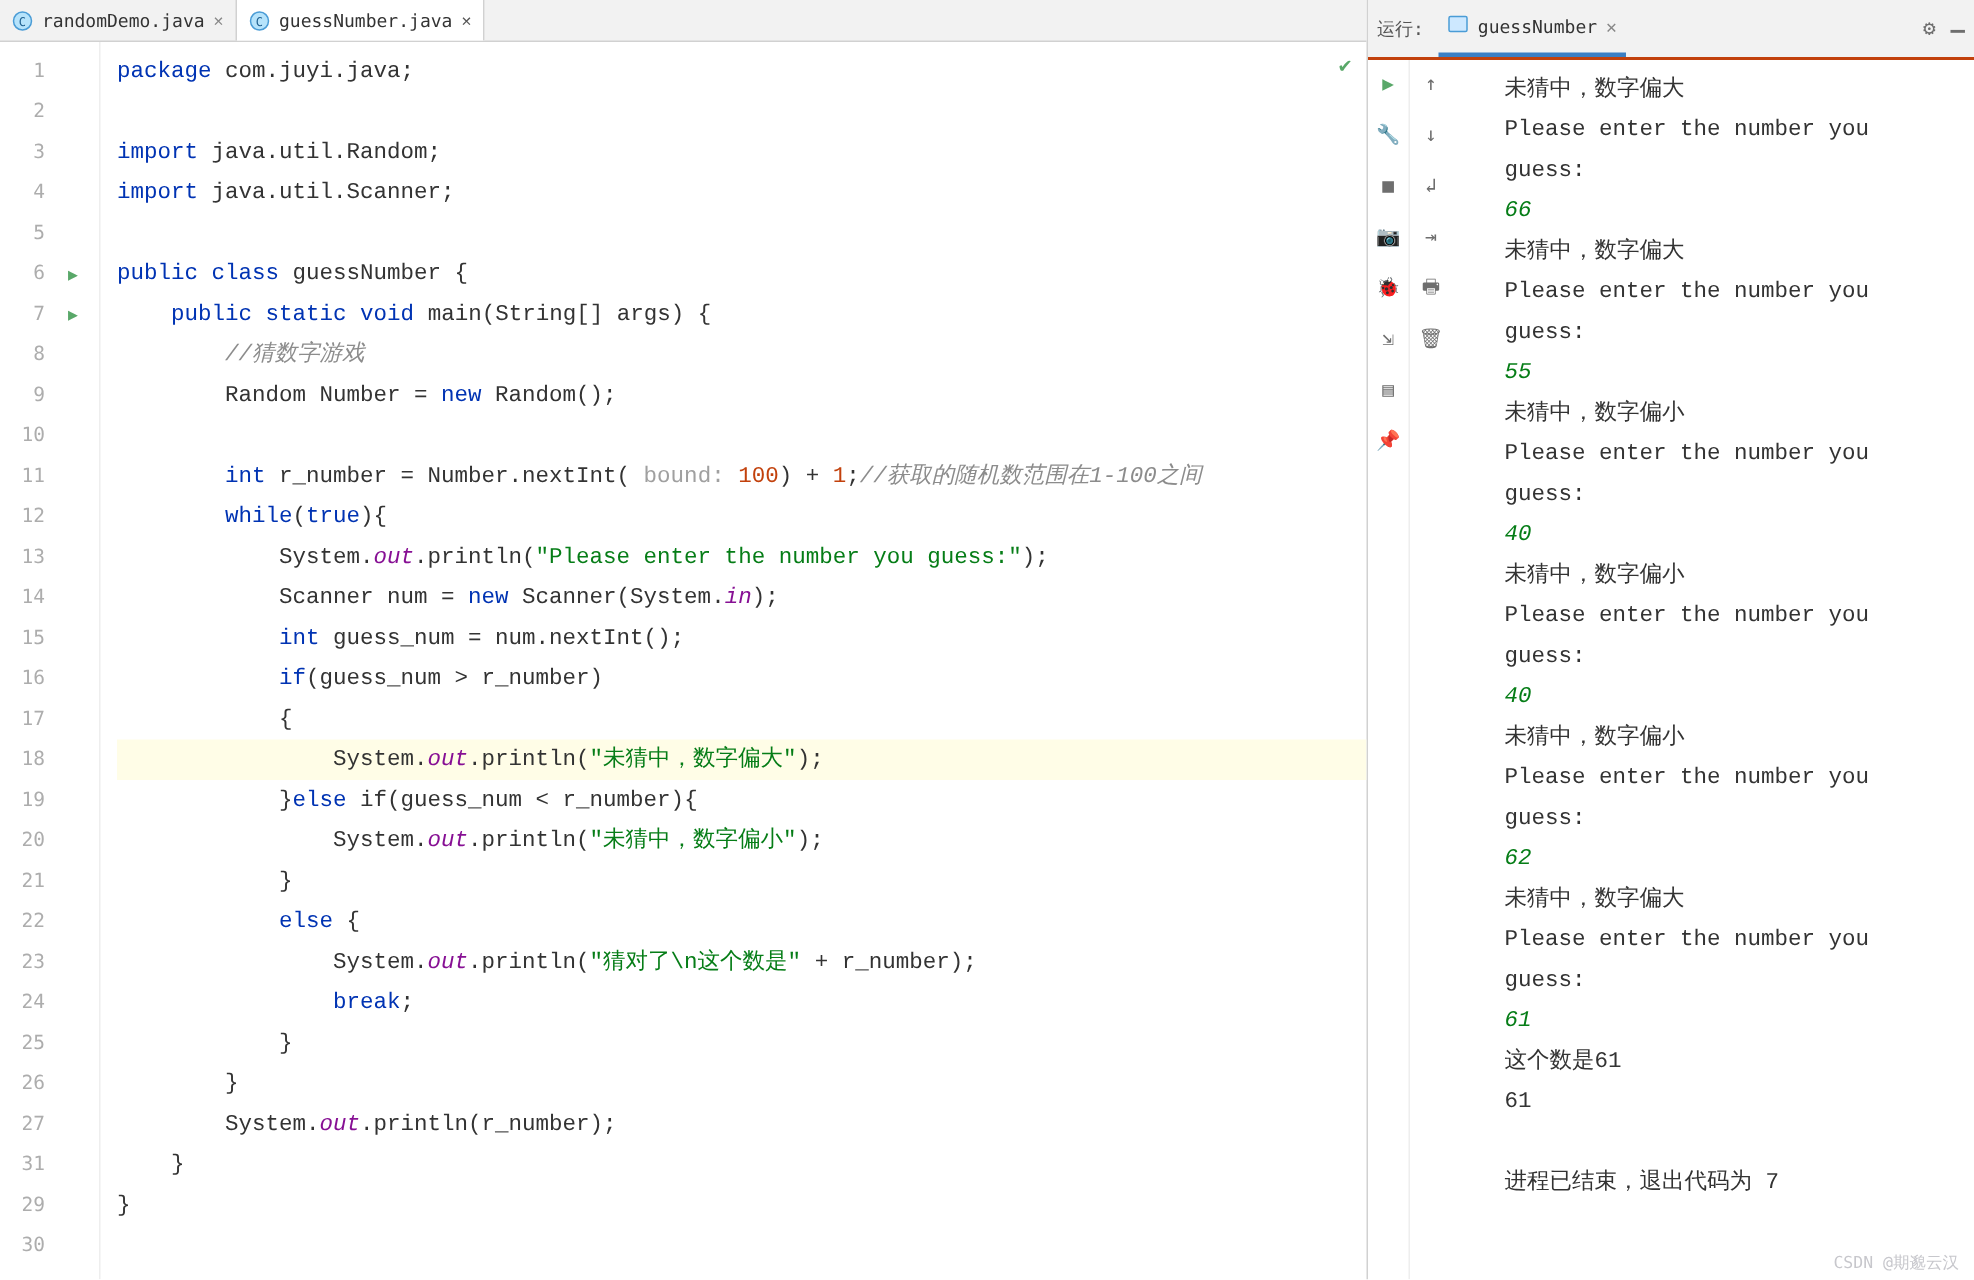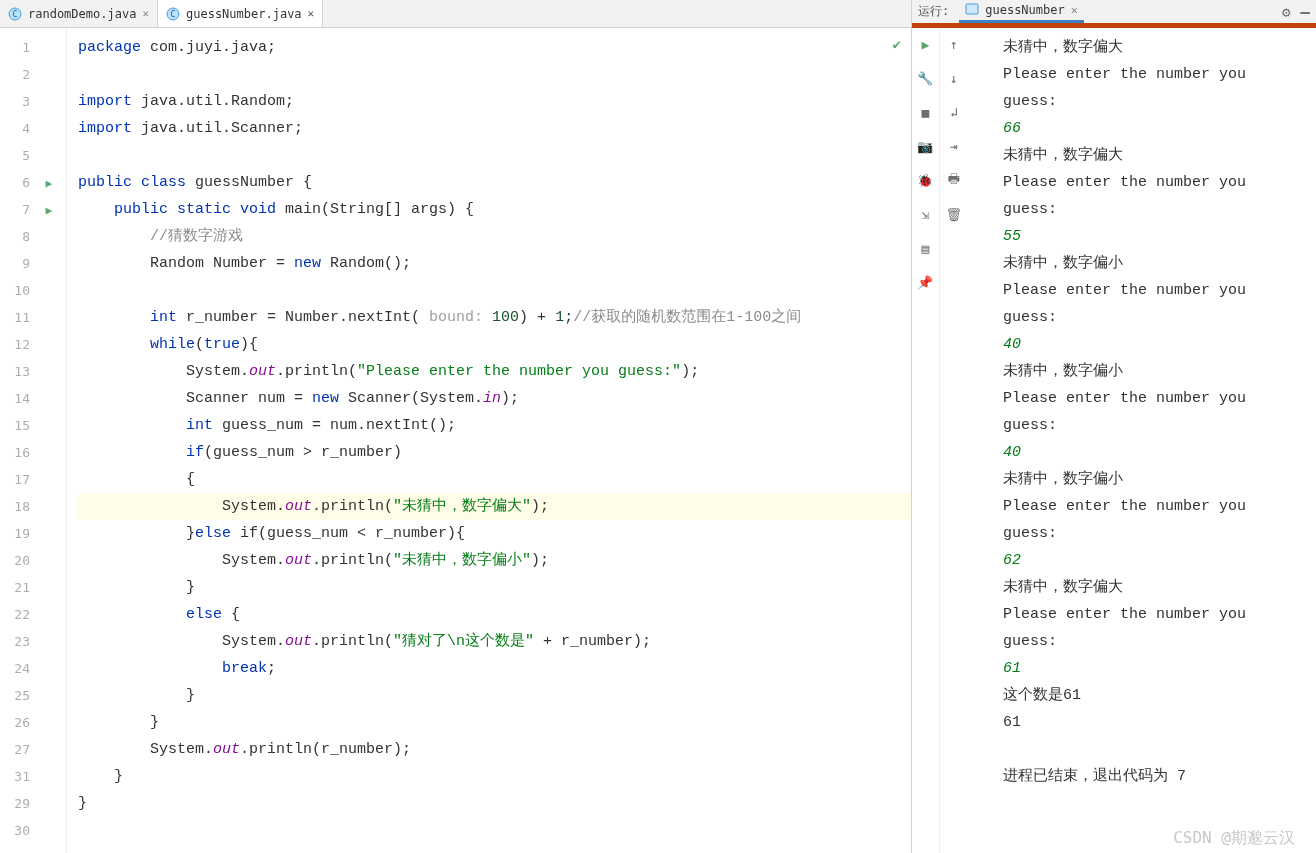--- a/index.html
+++ b/index.html
@@ -80,37 +80,37 @@
     font-family: Consolas, "Courier New", monospace;
     font-size: 15px;
     line-height: 27px;
     white-space: pre;
     position:relative;
   }
   .code .line { height:27px; }
   .code .hl { background:#fffde7; display:block; width:100%; }
   .kw  { color:#0033b3; }
   .str { color:#067d17; }
-  .num { color:#14532d; }
-  .cmt { color:#8c8c8c; }
+  .num { color:#c2410c; }
+  .cmt { color:#8c8c8c; font-style:italic; }
   .fld { color:#871094; font-style:italic;}
   .param{ color:#a0a0a0; }
   .check-icon {
     position:absolute; top:8px; right:10px; color:#59a869; font-size:14px;
   }
   
   .run-pane {
     width: 404px;
     display:flex;
     flex-direction:column;
     background:#fff;
   }
   .run-header {
-    height:28px;
-    border-bottom:5px solid #c2410c;
+    height:40px;
+    border-bottom:2px solid #c2410c;
     display:flex; align-items:center;
     background:#f2f2f2;
     font-size:12px;
     padding:0 6px;
     gap:10px;
   }
   .run-header .label { color:#555; }
   .run-tab {
     display:flex; align-items:center; gap:6px;
     border-bottom:3px solid #3b7fc4;
@@ -142,22 +142,22 @@
     padding:6px 8px;
     font-family: Consolas, "Courier New", "Microsoft YaHei", monospace;
     font-size:15px;
     line-height:27px;
     overflow:auto;
   }
   .console .cline { white-space:pre-wrap;margin-left:27px; }
   .console .input-val { color:#067d17; font-style:italic; }
   .console .exit { color:#333; }
   .watermark {
-    position:absolute; right:21px; bottom:4px;
-    color:#c7c7cc; font-size:16px;text-align:center;
+    position:absolute; right:10px; bottom:4px;
+    color:#c7c7cc; font-size:11px;text-align:center;
   }
 </style>
 </head>
 <body>
 
 <div class="editor-pane">
   <div class="tabs">
     <div class="tab">
       <span class="file-icon">
         <svg width="14" height="14">

